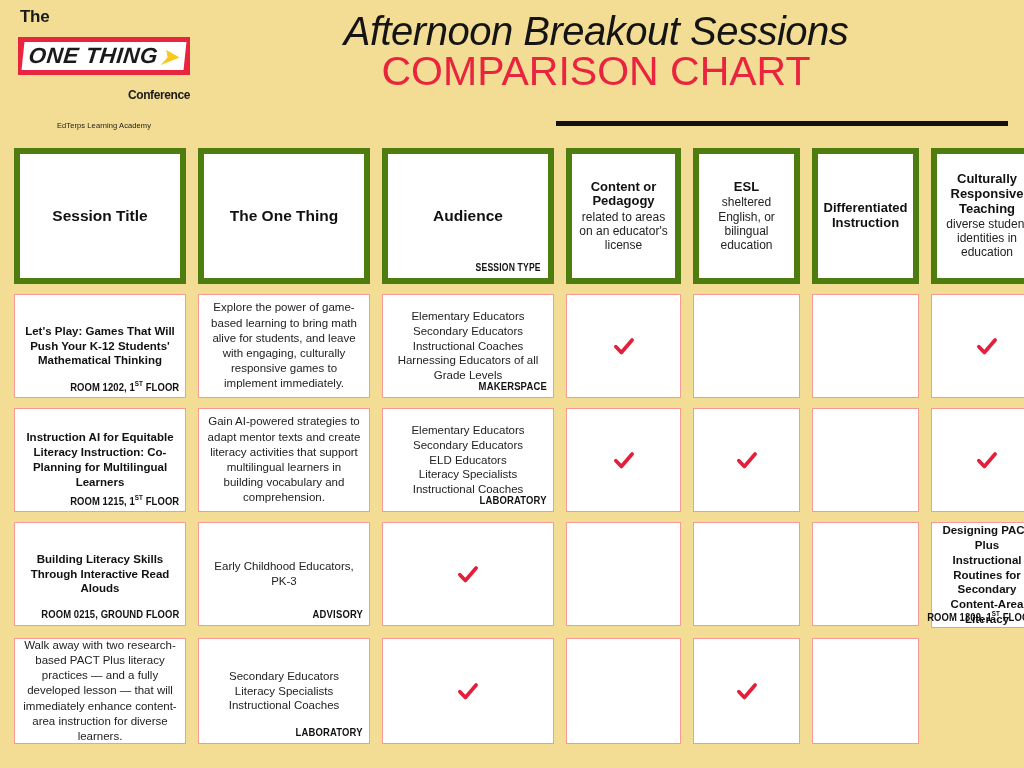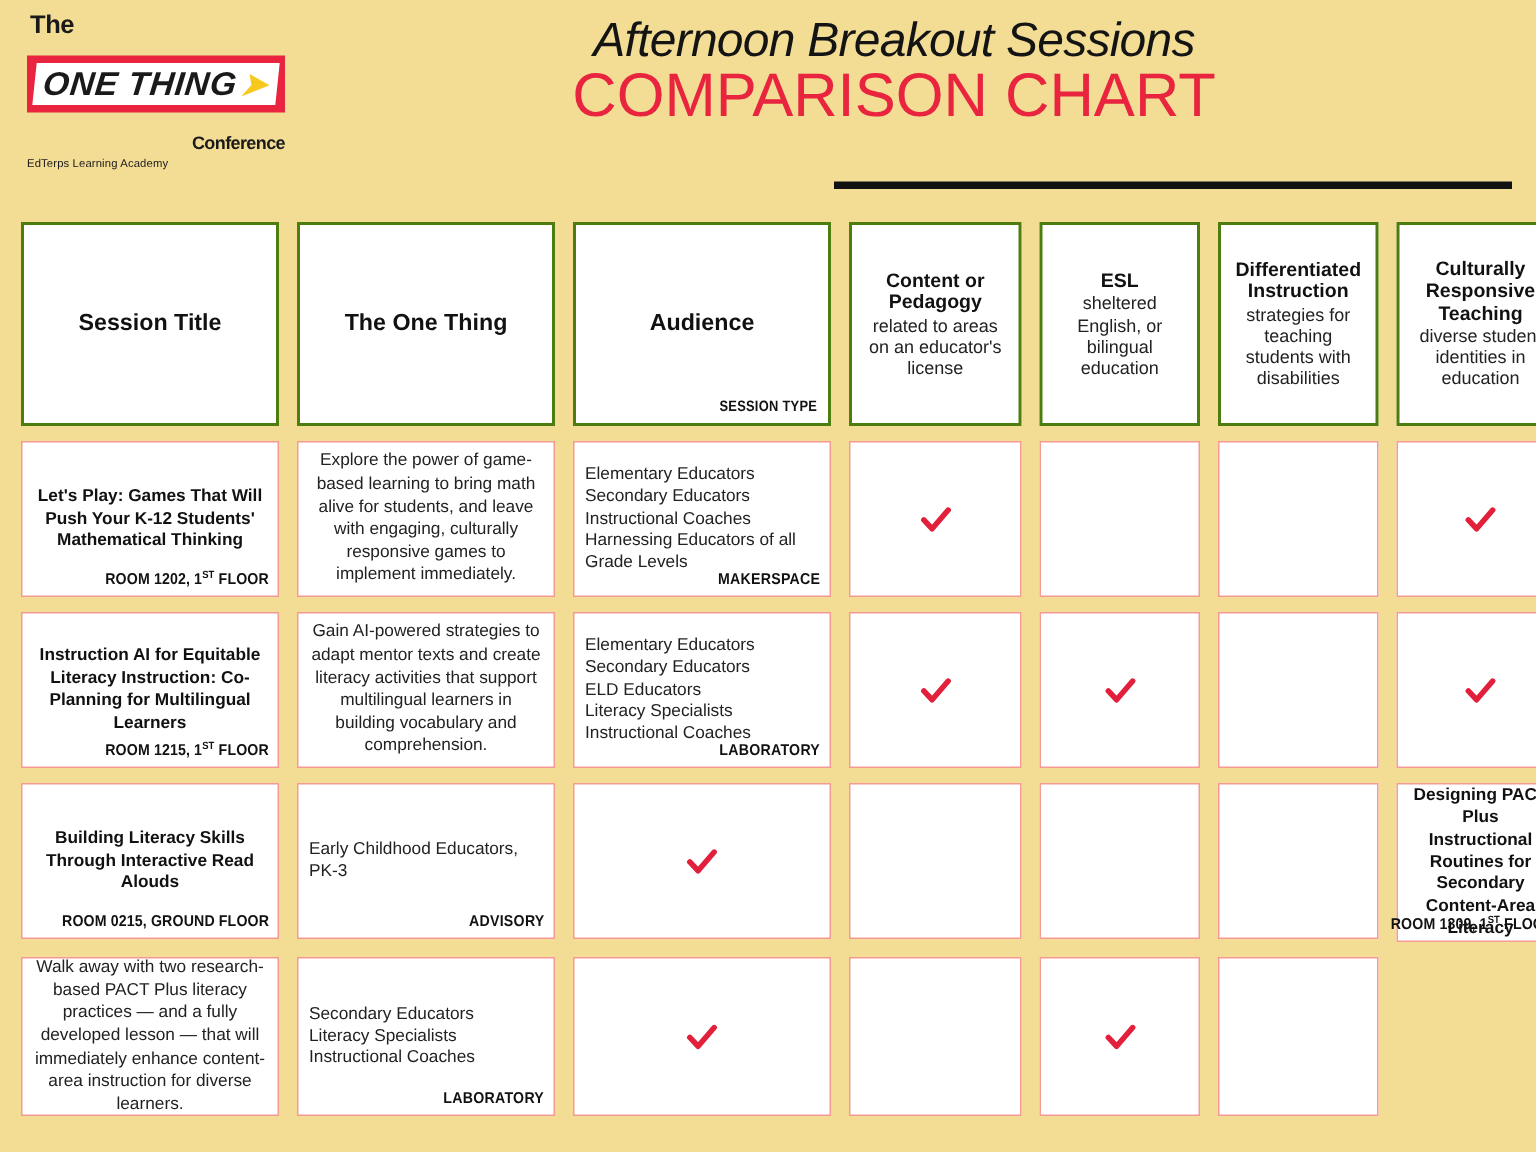--- a/index.html
+++ b/index.html
@@ -70,38 +70,38 @@
   .logo-conf {
     text-align: right;
     font-size: 12px;
     font-weight: bold;
     color: #1a1a1a;
     letter-spacing: -0.4px;
     line-height: 1.15;
     margin-top: 14px;
   }
   .logo-sub {
-    text-align: left;
+    text-align: center;
     font-size: 7.5px;
     color: #1a1a1a;
     letter-spacing: 0.1px;
-    margin-top: 1px;
+    margin-top: 18px;
   }
 
   .title-wrap {
     position: absolute;
     left: 196px;
     top: 10px;
     width: 800px;
     text-align: center;
   }
   .title-main {
     font-family: "Liberation Sans Narrow", "Liberation Sans", sans-serif;
     font-style: italic;
-    font-size: 32px;
+    font-size: 40px;
     line-height: 1.05;
     color: #141414;
     letter-spacing: -0.5px;
     white-space: nowrap;
   }
   .title-sub {
     font-family: "Liberation Sans Narrow", "Liberation Sans", sans-serif;
     font-weight: normal;
     font-size: 41px;
     line-height: 1.05;
@@ -139,21 +139,21 @@
     left: 14px;
     top: 148px;
     width: 996px;
     display: grid;
     grid-template-columns: 172px 172px 172px 115px 107px 107px 112px;
     column-gap: 12px;
     row-gap: 10px;
   }
   
   .hcell {
-    border: 2px solid #4d7c0f;
+    border: 6px solid #4d7c0f;
     background: #ffffff;
     height: 136px;
     box-sizing: border-box;
     display: flex;
     flex-direction: column;
     align-items: center;
     justify-content: center;
     padding: 5px 6px;
     position: relative;
   }
@@ -228,20 +228,21 @@
   .room sup { font-size: 7px; vertical-align: super; }
   .onething-text {
     font-size: 11.5px;
     color: #222;
     text-align: center;
     line-height: 1.32;
   }
   .aud-list {
     font-size: 11.5px;
     color: #222;
+    text-align: center;
     line-height: 1.28;
     width: 100%;
   }
   .stype {
     position: absolute;
     right: 6px;
     bottom: 5px;
     font-family: "Liberation Sans Narrow", "Liberation Sans", sans-serif;
     font-size: 10.5px;
     font-weight: bold;
@@ -310,21 +311,20 @@
     <div class="hcell-desc">related to areas on an educator's license</div>
   </div>
 
   <div class="hcell small">
     <div class="hcell-title">ESL</div>
     <div class="hcell-desc">sheltered English, or bilingual education</div>
   </div>
 
   <div class="hcell small">
     <div class="hcell-title">Differentiated Instruction</div>
-    <div class="hcell-desc">strategies for teaching students with disabilities</div>
   </div>
 
   <div class="hcell small">
     <div class="hcell-title">Culturally Responsive Teaching</div>
     <div class="hcell-desc">diverse student identities in education</div>
   </div>
 
   <div class="dcell row-h-1">
       <div class="sess-title">Let's Play: Games That Will Push Your K-12 Students' Mathematical Thinking</div>
       <div class="room">ROOM 1202, 1<sup>ST</sup> FLOOR</div>

